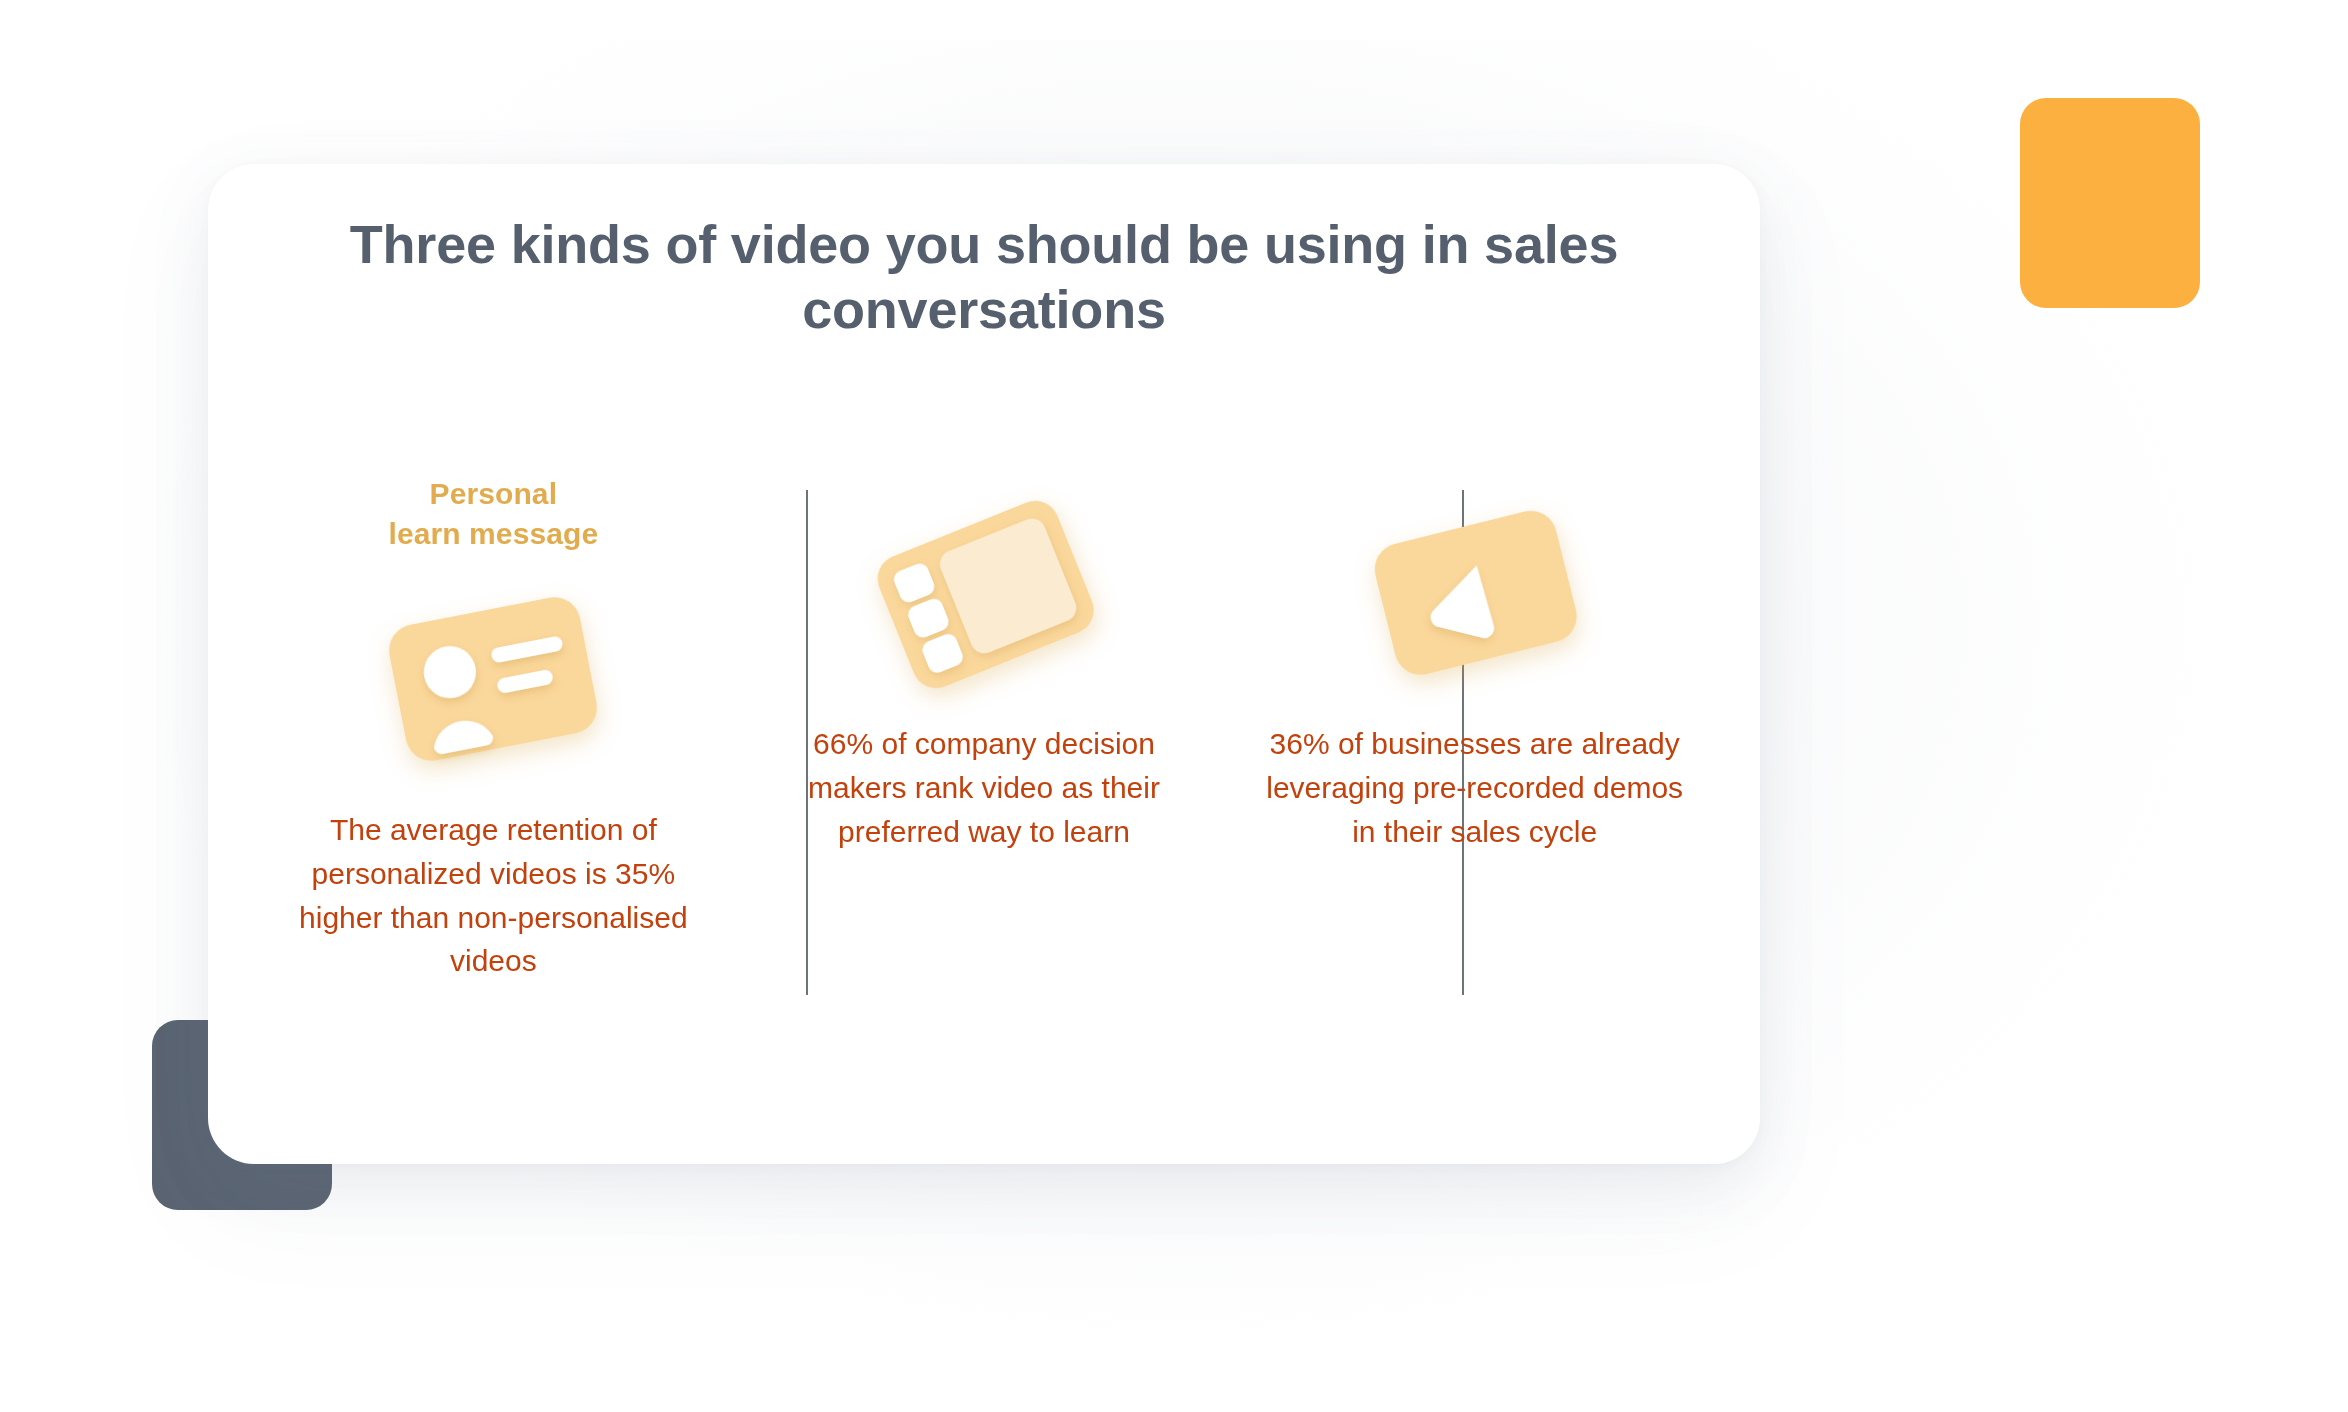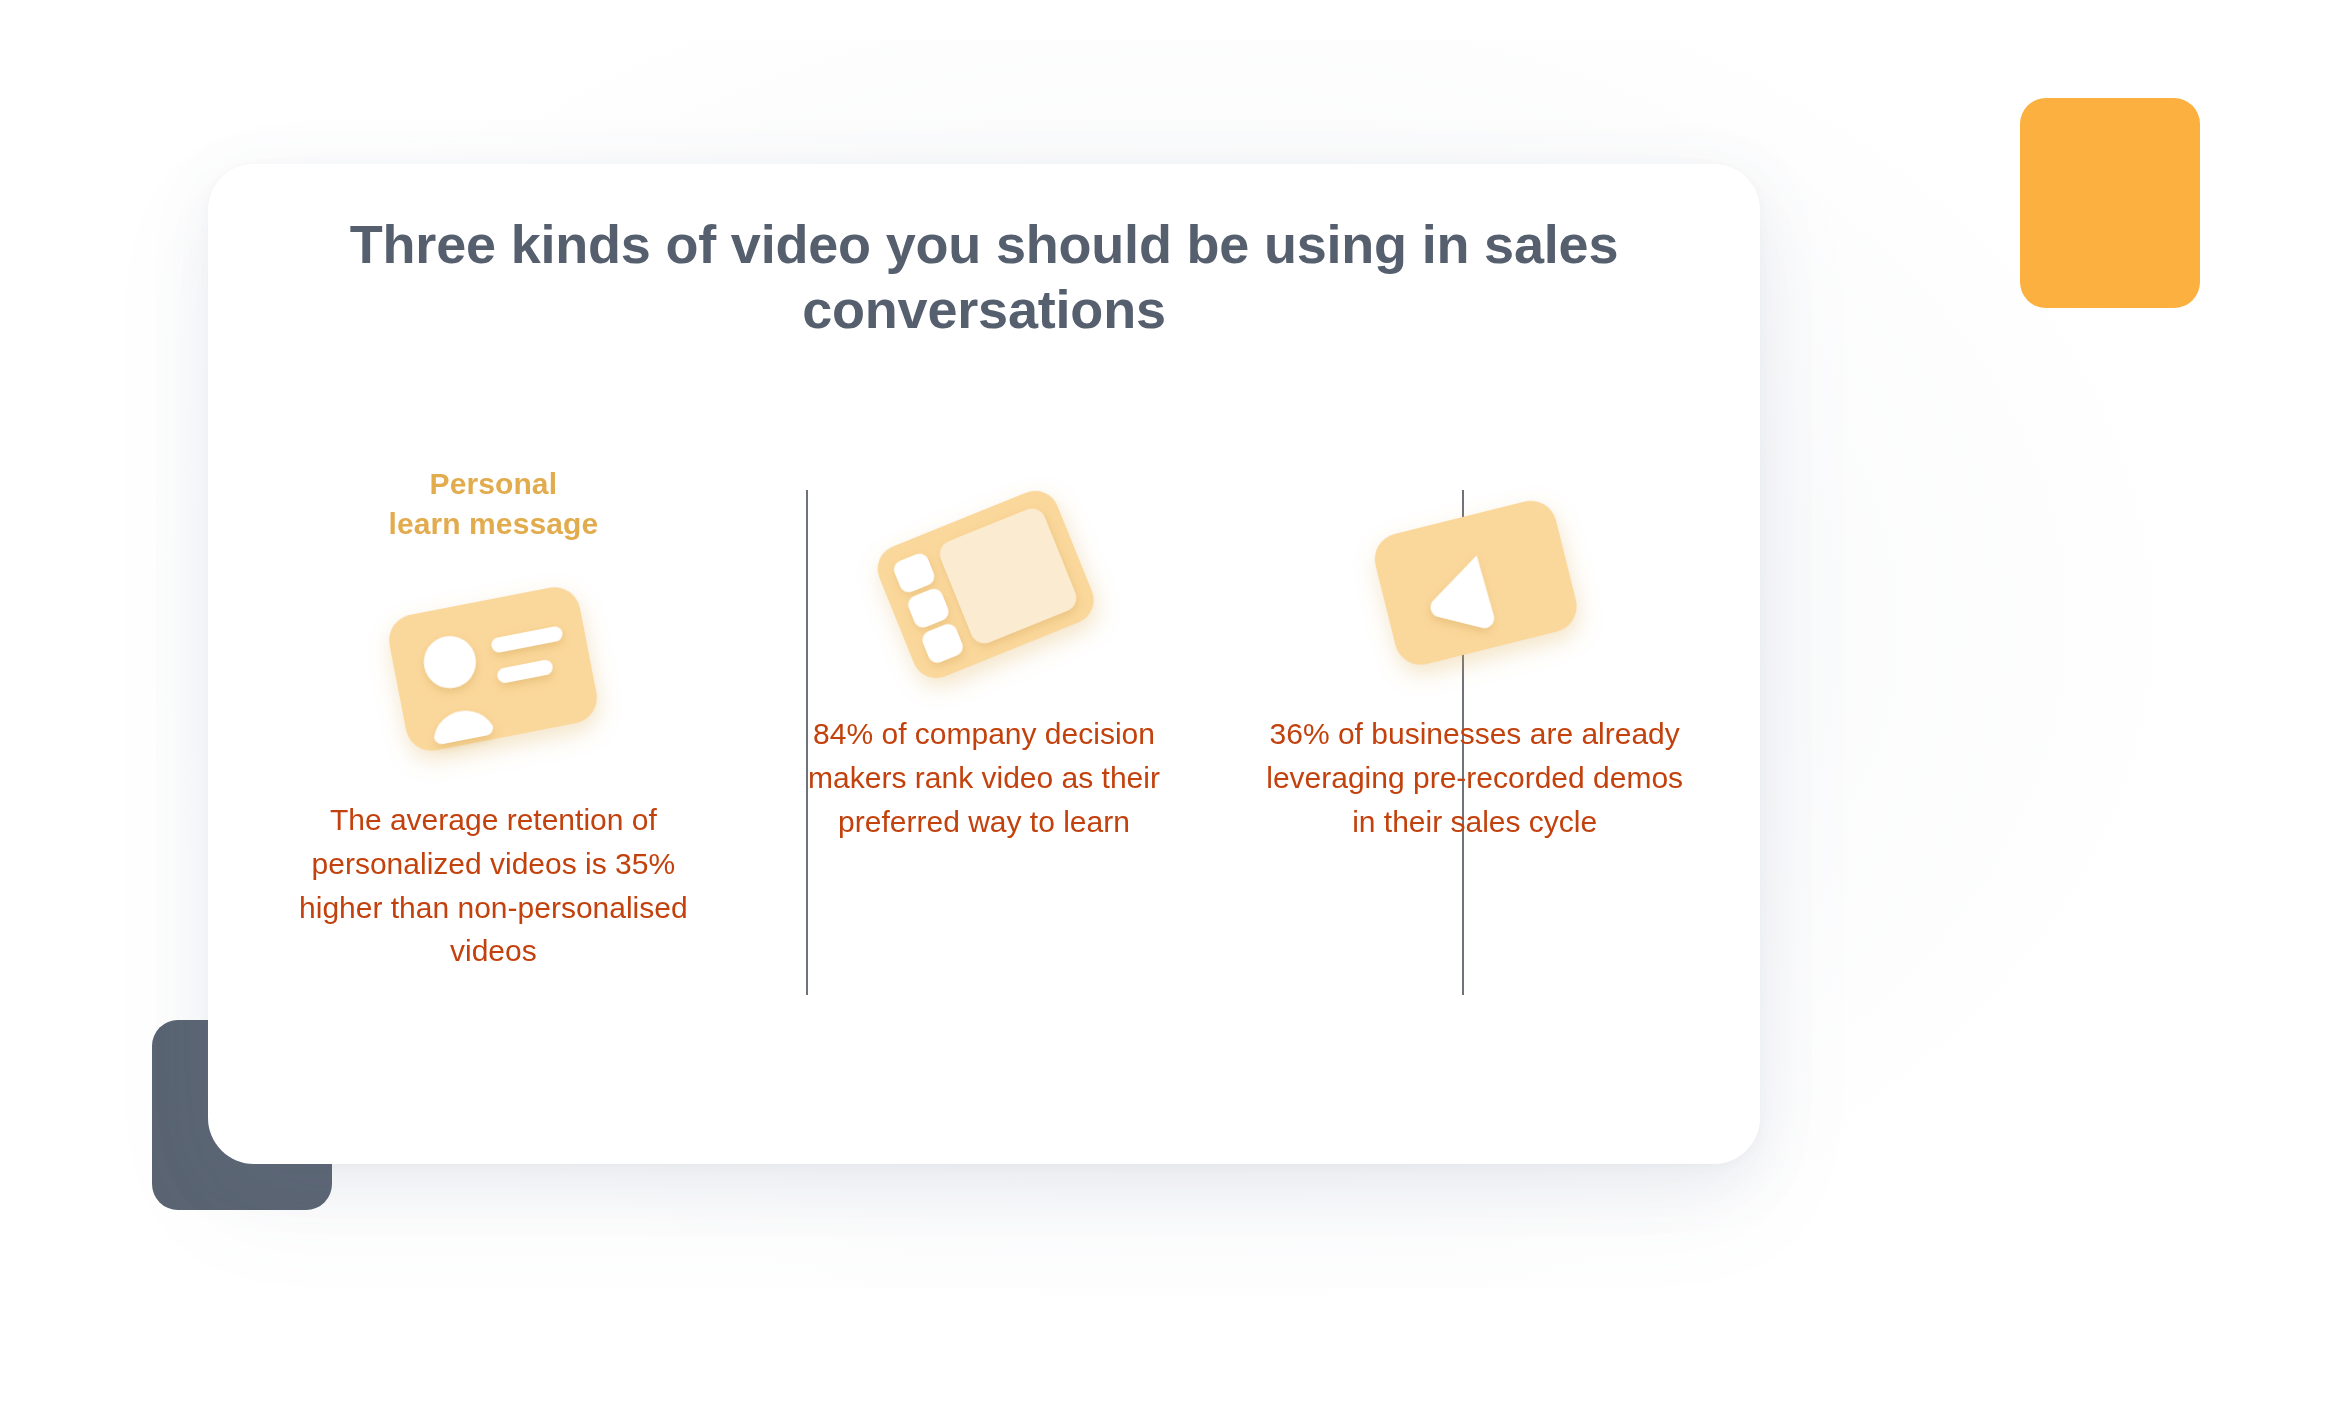--- a/index.html
+++ b/index.html
@@ -84,21 +84,21 @@
     letter-spacing: -0.2px;
     line-height: 1.2;
     padding: 0 60px;
   }
 
   
   .columns {
     position: absolute;
     left: 40px;
     right: 40px;
-    top: 300px;
+    top: 310px;
     display: flex;
     align-items: flex-start;
   }
 
   .column {
     flex: 1 1 0;
     display: flex;
     flex-direction: column;
     align-items: center;
     padding: 0 26px;
@@ -211,21 +211,21 @@
               <rect x="20" y="22" width="192" height="140" rx="24" fill="#FAD79B" filter="url(#sh2)"></rect>
               <g filter="url(#inn2)">
                 <rect x="36" y="38" width="36" height="33" rx="9" fill="#ffffff"></rect>
                 <rect x="36" y="76" width="36" height="33" rx="9" fill="#ffffff"></rect>
                 <rect x="36" y="114" width="36" height="33" rx="9" fill="#ffffff"></rect>
                 <rect x="84" y="38" width="112" height="109" rx="14" fill="#FBEBD0"></rect>
               </g>
             </g>
           </svg>
         </div>
-        <p class="col-body">84% of company decision makers rank video as their preferred way to learn</p>
+        <p class="col-body">66% of company decision makers rank video as their preferred way to learn</p>
       </div>
 
       <div class="column">
         <div class="icon-wrap">
           <svg width="220" height="175" viewBox="0 0 220 175">
             <defs>
               <filter id="sh3" x="-40%" y="-40%" width="190%" height="190%">
                 <feDropShadow dx="0" dy="9" stdDeviation="11" flood-color="#D8A94A" flood-opacity="0.30"></feDropShadow>
               </filter>
               <filter id="inn3" x="-40%" y="-40%" width="190%" height="190%">

